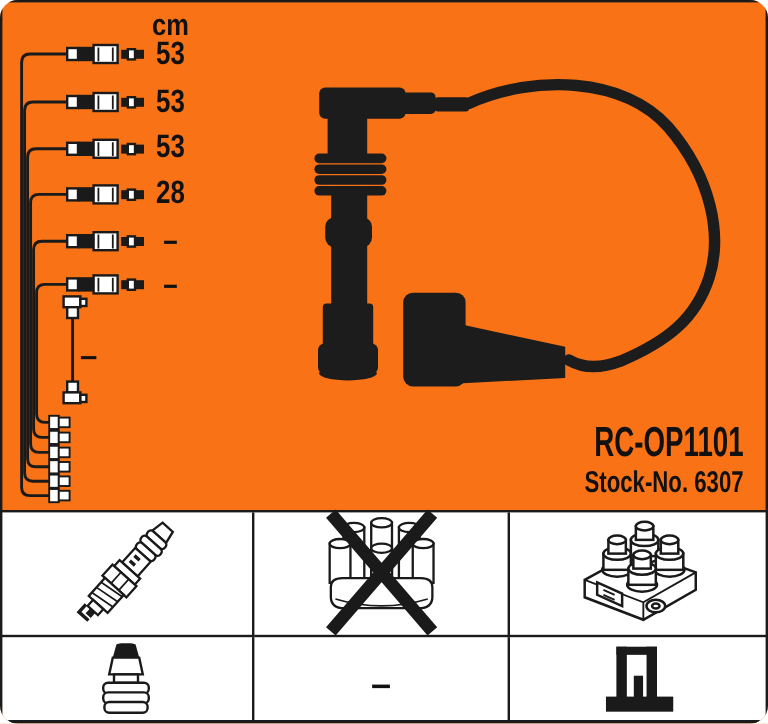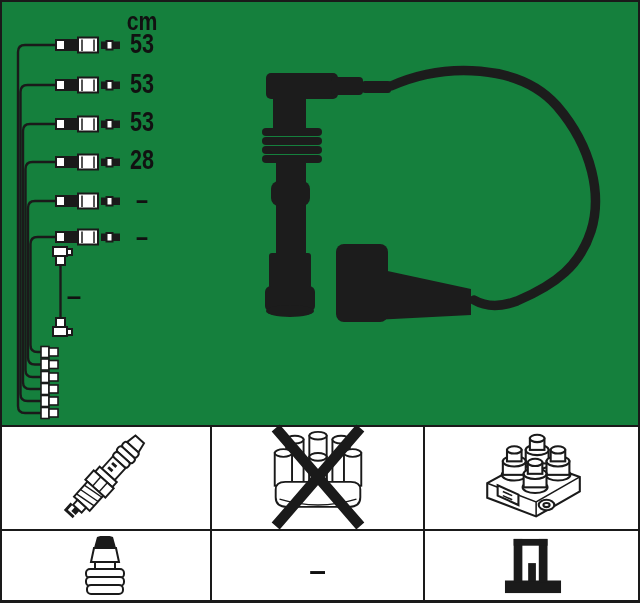--- a/index.html
+++ b/index.html
@@ -1,18 +1,18 @@
 <!DOCTYPE html>
 <html><head>
 <meta charset="utf-8">
 <style>
   html,body{margin:0;padding:0;background:#fff;}
   .page{
-    position:relative;width:640px;height:603px;background:#15803d;overflow:hidden;
-    font-family:"Liberation Sans", sans-serif;color:#111;
+    position:relative;width:640px;height:603px;background:#f97316;overflow:hidden;
+    font-family:"Liberation Sans", sans-serif;color:#111;border-radius:15px;
   }
   .frame{position:absolute;inset:0;border:2px solid #1a1a1a;pointer-events:none;z-index:50;}
   svg .o{fill:#fff;stroke:#1a1a1a;stroke-width:2;}
   svg .o15{fill:#fff;stroke:#1a1a1a;stroke-width:1.6;}
   svg .b{fill:#1a1a1a;}
   svg .ln{stroke:#1a1a1a;stroke-width:1.5;fill:none;}
   svg .w{fill:none;stroke:#1a1a1a;stroke-width:2.4;}
   .diagram-svg{position:absolute;left:0;top:0;}
   .unit-header{
     position:absolute;left:122px;top:7px;width:40px;text-align:center;
@@ -179,20 +179,24 @@
       <rect x="66" y="133" width="39" height="25" rx="8"></rect>
       <rect x="64" y="205" width="42" height="36" rx="3"></rect>
       <rect x="60" y="238" width="50" height="26" rx="6"></rect>
       <ellipse cx="85" cy="263" rx="24" ry="6"></ellipse>
 
       <path d="M150,216 L266,241 L266,267 L149,273 Z"></path>
       <rect x="131" y="196" width="52" height="78" rx="8"></rect>
     </g>
   </svg>
 
+  <div class="partnum">
+    <div class="pn">RC-OP1101</div>
+    <div class="sn">Stock-No. 6307</div>
+  </div>
 
   <div class="grid">
 
     <div class="cell">
       <svg width="112" height="100" viewBox="0 0 112 104" overflow="visible">
         <g transform="rotate(42 56 52)">
           <path class="o" d="M50,-2 L62,-2 L64,9 L48,9 Z"></path>
           <rect class="o" x="46" y="9" width="20" height="7" rx="3"></rect>
           <rect class="o" x="45" y="16" width="22" height="7" rx="3"></rect>
           <rect class="o" x="46" y="23" width="20" height="7" rx="3"></rect>

